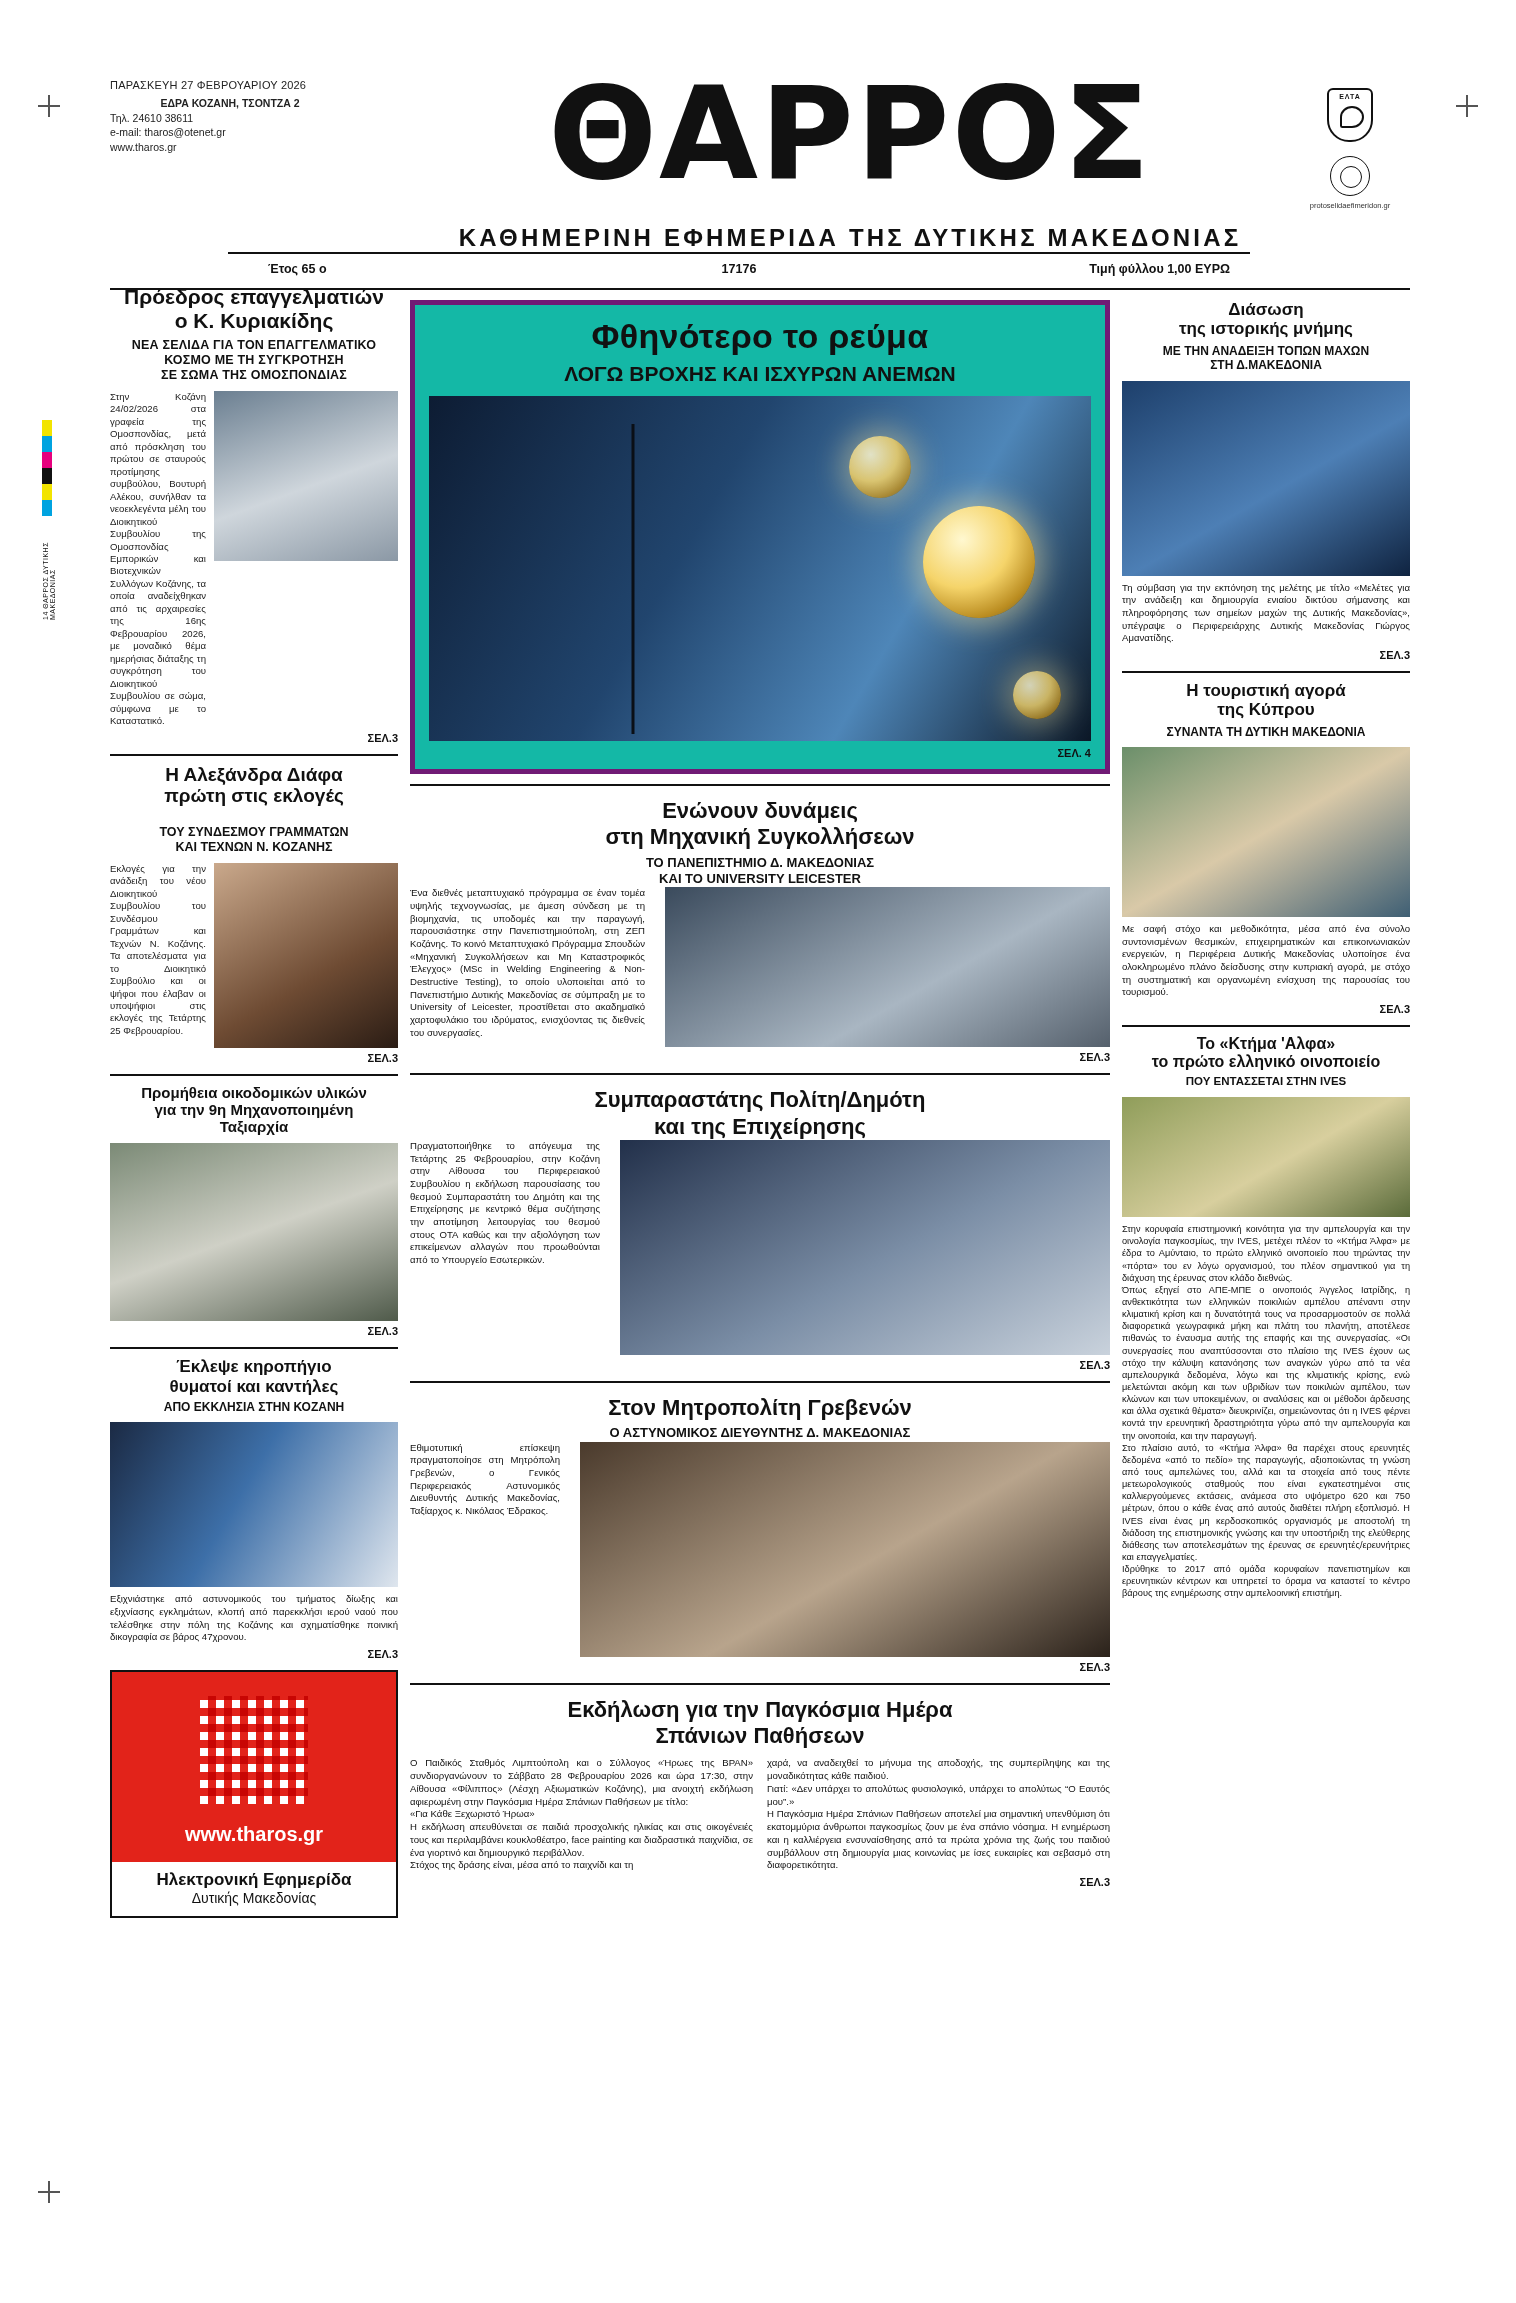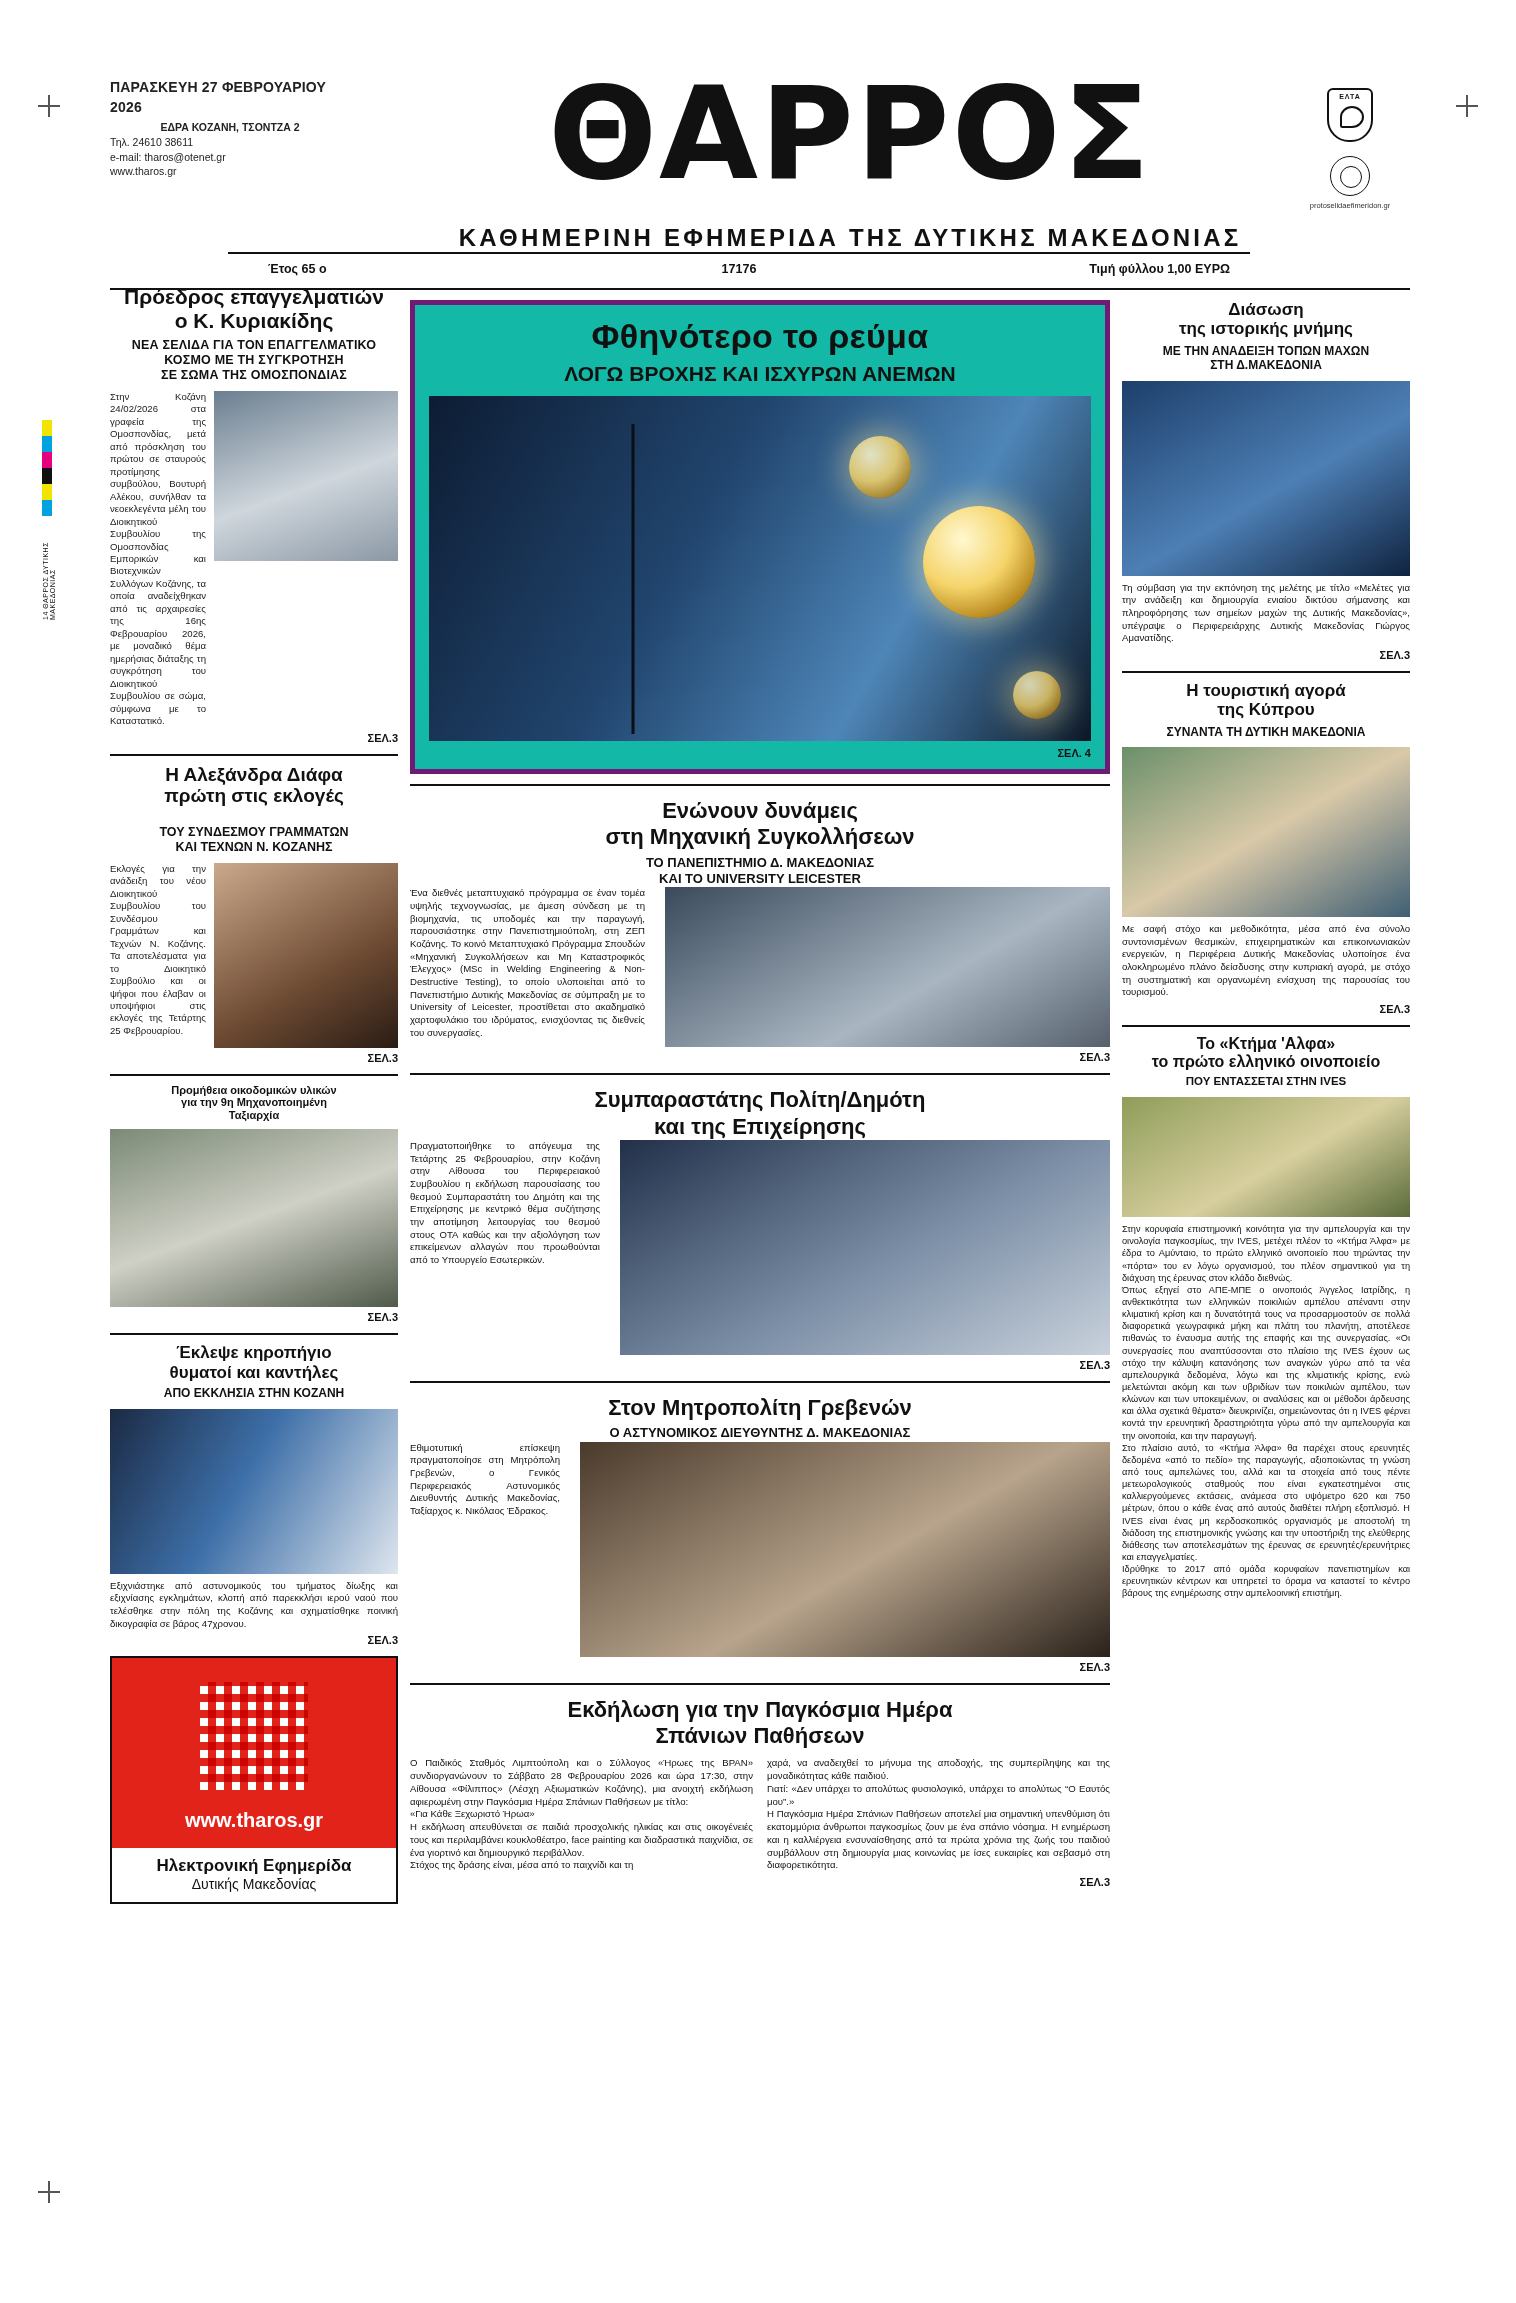--- a/index.html
+++ b/index.html
@@ -19,21 +19,21 @@
   .cross:before, .cross:after { content:""; position:absolute; background:#555; }
   .cross:before { left:0; top:10px; width:22px; height:2px; }
   .cross:after { top:0; left:10px; height:22px; width:2px; }
   .cross.tl { left:38px; top:95px; }
   .cross.tr { right:38px; top:95px; }
   .cross.bl { left:38px; bottom:100px; }
 
   
   .masthead { position:absolute; left:110px; top:78px; width:1300px; height:185px; }
   .mh-left { position:absolute; left:0; top:0; width:240px; font-size:10.5px; line-height:1.42; color:#222; }
-  .mh-left .date { font-weight:bold; letter-spacing:.2px; font-size:14px; }
+  .mh-left .date { font-weight:normal; letter-spacing:.2px; font-size:11px; }
   .mh-left .addr { font-weight:bold; margin-top:2px;text-align:center; }
   .logo { position:absolute; left:250px; top:-8px; width:980px; text-align:center;
           font-family:"DejaVu Sans", sans-serif; font-weight:bold; font-size:128px; letter-spacing:2px; line-height:1; }
   .logo-sub { position:absolute; left:250px; top:146px; width:980px; text-align:center;
               font-size:24px; font-weight:bold; letter-spacing:3.2px; }
   .mh-right { position:absolute; right:0; top:10px; width:120px; text-align:center; }
   .elta { width:46px; height:54px; border:2px solid #111; border-radius:6px 6px 22px 22px; margin:0 auto;
           position:relative; background:#fff; }
   .elta .ltr { font-size:7px; font-weight:bold; position:absolute; top:3px; left:0; right:0; text-align:center; letter-spacing:1px;}
   .elta .horn { position:absolute; left:11px; top:16px; width:24px; height:22px; border:2px solid #111; border-radius:50% 50% 50% 10%; }
@@ -186,21 +186,21 @@
       <div class="lead-row" style="margin-top:8px">
         <div class="txt body-text">Εκλογές για την ανάδειξη του νέου Διοικητικού Συμβουλίου του Συνδέσμου Γραμμάτων και Τεχνών Ν. Κοζάνης. Τα αποτελέσματα για το Διοικητικό Συμβούλιο και οι ψήφοι που έλαβαν οι υποψήφιοι στις εκλογές της Τετάρτης 25 Φεβρουαρίου.</div>
         <div class="img ph" style="height:185px;background:linear-gradient(150deg,#caa98c,#6e4b33 60%,#2a1c14)"></div>
       </div>
       <div class="sel">ΣΕΛ.3</div>
     </div>
 
     <hr class="sep">
 
     <div class="blkL">
-      <div class="hl-title" style="font-size:11px;white-space:pre-line">Προμήθεια οικοδομικών υλικών
+      <div class="hl-title" style="font-size:15px;white-space:pre-line">Προμήθεια οικοδομικών υλικών
 για την 9η Μηχανοποιημένη
 Ταξιαρχία</div>
       <div class="ph" style="height:178px;margin-top:8px;background:linear-gradient(160deg,#7b8a76,#cfd0c6 50%,#4f5a4a)"></div>
       <div class="sel">ΣΕΛ.3</div>
     </div>
 
     <hr class="sep">
 
     <div class="blkL">
       <div class="hl-title" style="font-size:17px;white-space:pre-line">Έκλεψε κηροπήγιο

